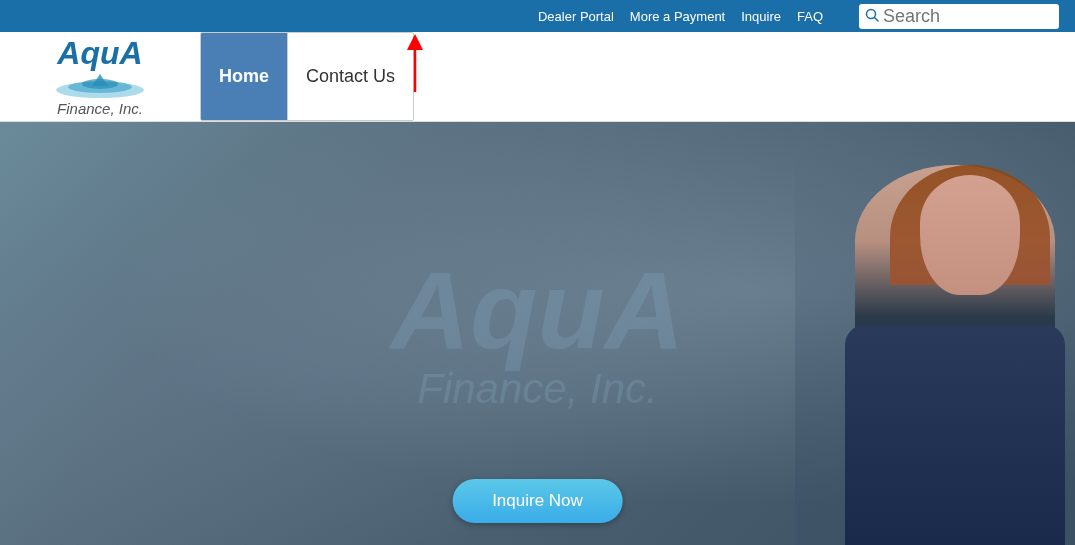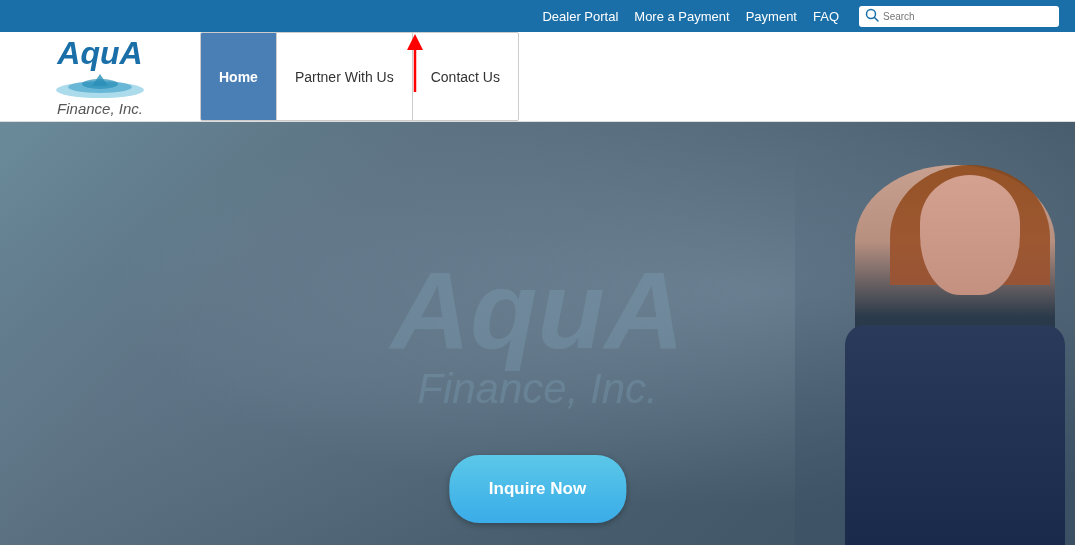--- a/index.html
+++ b/index.html
@@ -6,21 +6,21 @@
     body { width: 1075px; height: 545px; overflow: hidden; font-family: Arial, sans-serif; }
 
     
     .top-bar {
       background-color: #1a6fa8;
       height: 32px;
       display: flex;
       align-items: center;
       justify-content: flex-end;
       padding: 0 16px;
-      gap: 20px;
+      gap: 36px;
     }
     .top-bar-links {
       display: flex;
       align-items: center;
       gap: 16px;
     }
     .top-bar-link {
       color: #ffffff;
       font-size: 13px;
       text-decoration: none;
@@ -35,21 +35,21 @@
       gap: 4px;
       width: 200px;
     }
     .search-icon-wrap {
       color: #1a6fa8;
       font-size: 14px;
     }
     .search-input {
       border: none;
       outline: none;
-      font-size: 10px;
+      font-size: 18px;
       color: #888;
       width: 160px;
       background: transparent;
     }
 
     
     .header {
       background: white;
       display: flex;
       align-items: center;
@@ -73,21 +73,21 @@
       height: 100%;
       border: 1px solid #ccc;
       border-radius: 2px;
       overflow: hidden;
     }
     .nav-item {
       display: flex;
       align-items: center;
       justify-content: center;
       padding: 4px 18px;
-      font-size: 14px;
+      font-size: 18px;
       cursor: pointer;
       border-right: 1px solid #ccc;
       color: #333;
       white-space: nowrap;
       height: 100%;
     }
     .nav-item:last-child {
       border-right: none;
     }
     .nav-item.active {
@@ -180,37 +180,37 @@
     .inquire-btn-wrap {
       position: absolute;
       bottom: 22px;
       left: 50%;
       transform: translateX(-50%);
     }
     .inquire-btn {
       background: linear-gradient(180deg, #5bc8e8 0%, #3aace8 100%);
       color: white;
       font-size: 17px;
-      font-weight: bold;
-      padding: 24px 40px;
+      font-weight: normal;
+      padding: 12px 40px;
       border: none;
       border-radius: 30px;
       cursor: pointer;
       white-space: nowrap;
       box-shadow: 0 2px 6px rgba(0,0,0,0.3);
     }
   </style>
 </head>
 <body>
 
 <div class="top-bar">
   <div class="top-bar-links">
     <a class="top-bar-link">Dealer Portal</a>
     <a class="top-bar-link">More a Payment</a>
-    <a class="top-bar-link">Payment</a>
+    <a class="top-bar-link">Inquire</a>
     <a class="top-bar-link">FAQ</a>
   </div>
   <div class="search-container">
     <span class="search-icon-wrap">
       <svg width="14" height="14" viewBox="0 0 14 14" fill="none">
         <circle cx="6" cy="6" r="4.5" stroke="#1a6fa8" stroke-width="1.5"></circle>
         <line x1="9.5" y1="9.5" x2="13" y2="13" stroke="#1a6fa8" stroke-width="1.5" stroke-linecap="round"></line>
       </svg>
     </span>
     <input class="search-input" type="text" placeholder="Search" style="">
@@ -233,21 +233,20 @@
 
   <div style="position:absolute; left:395px; top:0; width:40px; height:65px; pointer-events:none; z-index:10;">
     <svg width="40" height="65" viewBox="0 0 40 65">
       <line x1="20" y1="60" x2="20" y2="10" stroke="red" stroke-width="2.5"></line>
       <polygon points="20,2 12,18 28,18" fill="red"></polygon>
     </svg>
   </div>
 
   <nav class="main-nav">
     <div class="nav-item active">Home</div>
-    <div class="nav-item">Partner With Us</div>
     <div class="nav-item">Contact Us</div>
   </nav>
 </div>
 
 <div class="hero">
   <div class="hero-bg"></div>
   <div class="hero-bg-layer"></div>
 
   <div class="hero-watermark">
     <div class="hero-watermark-aqua">AquA</div>

